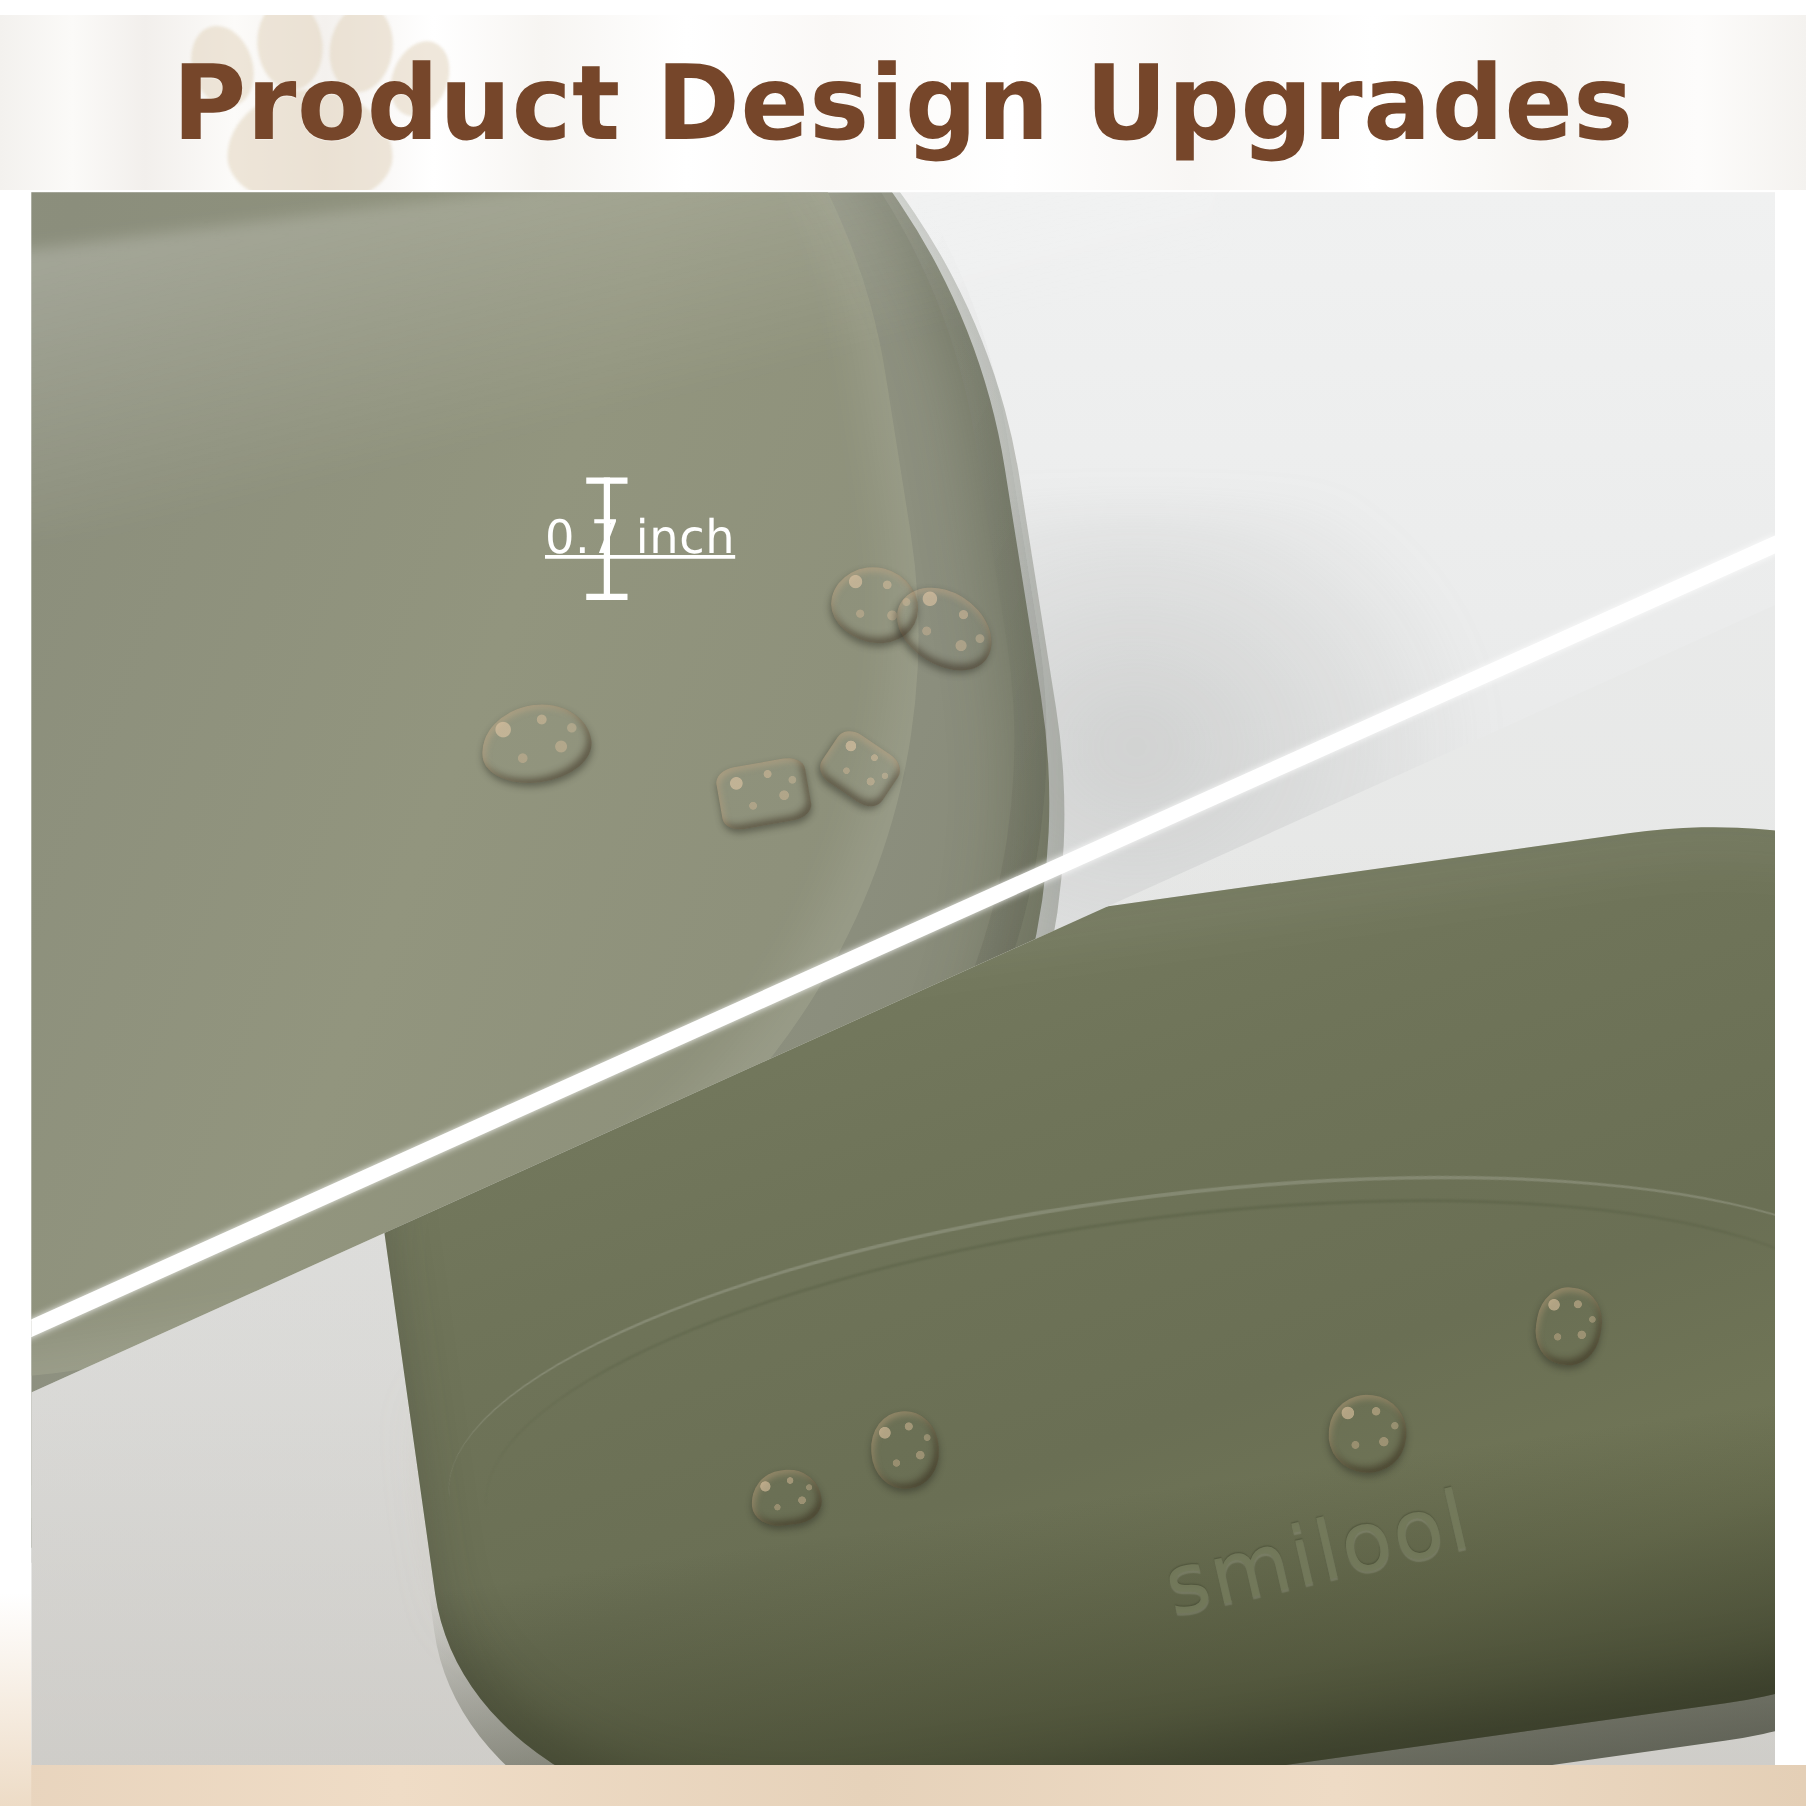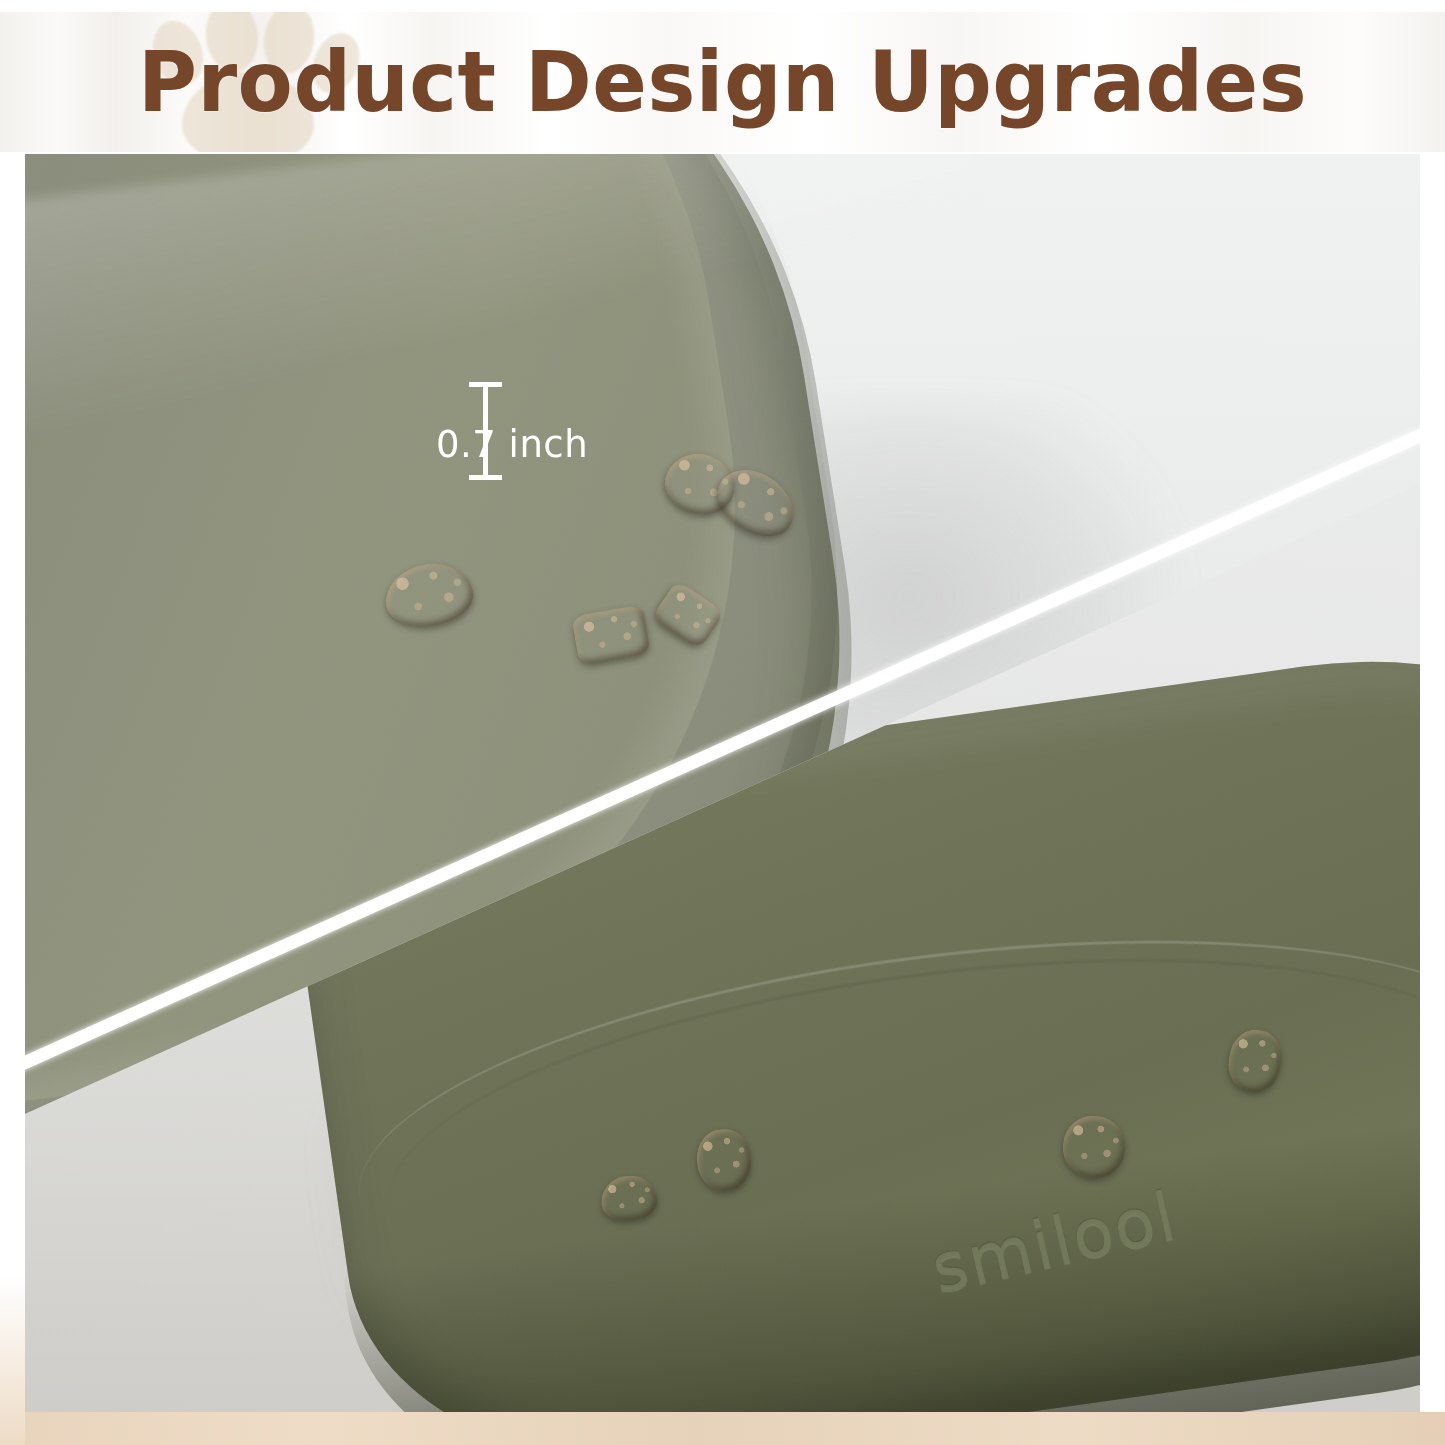--- a/index.html
+++ b/index.html
@@ -307,26 +307,27 @@
   .dim-cap-top, .dim-cap-bottom {
     position: absolute;
     left: 32px;
     width: 33px; height: 5px;
     background: #ffffff;
   }
   .dim-cap-top { top: 6px; }
   .dim-cap-bottom { top: 99px; }
   .dim-label {
     position: absolute;
-    left: -1px; top: 47px;
+    left: -1px; top: 32px;
     font-family: "DejaVu Sans", sans-serif;
     font-size: 37px;
     color: #ffffff;
     white-space: nowrap;
     letter-spacing: 0.5px;
+    text-decoration: underline;
   }
 
   
   .bottom-strip {
     position: absolute;
     left: 0; top: 1400px;
     width: 1445px; height: 45px;
     background: linear-gradient(90deg, #e8d4bd 0%, #efdcc6 22%, #e6d2ba 48%, #eedbc5 74%, #e4cfb6 100%);
   }
   .bottom-strip-left {

